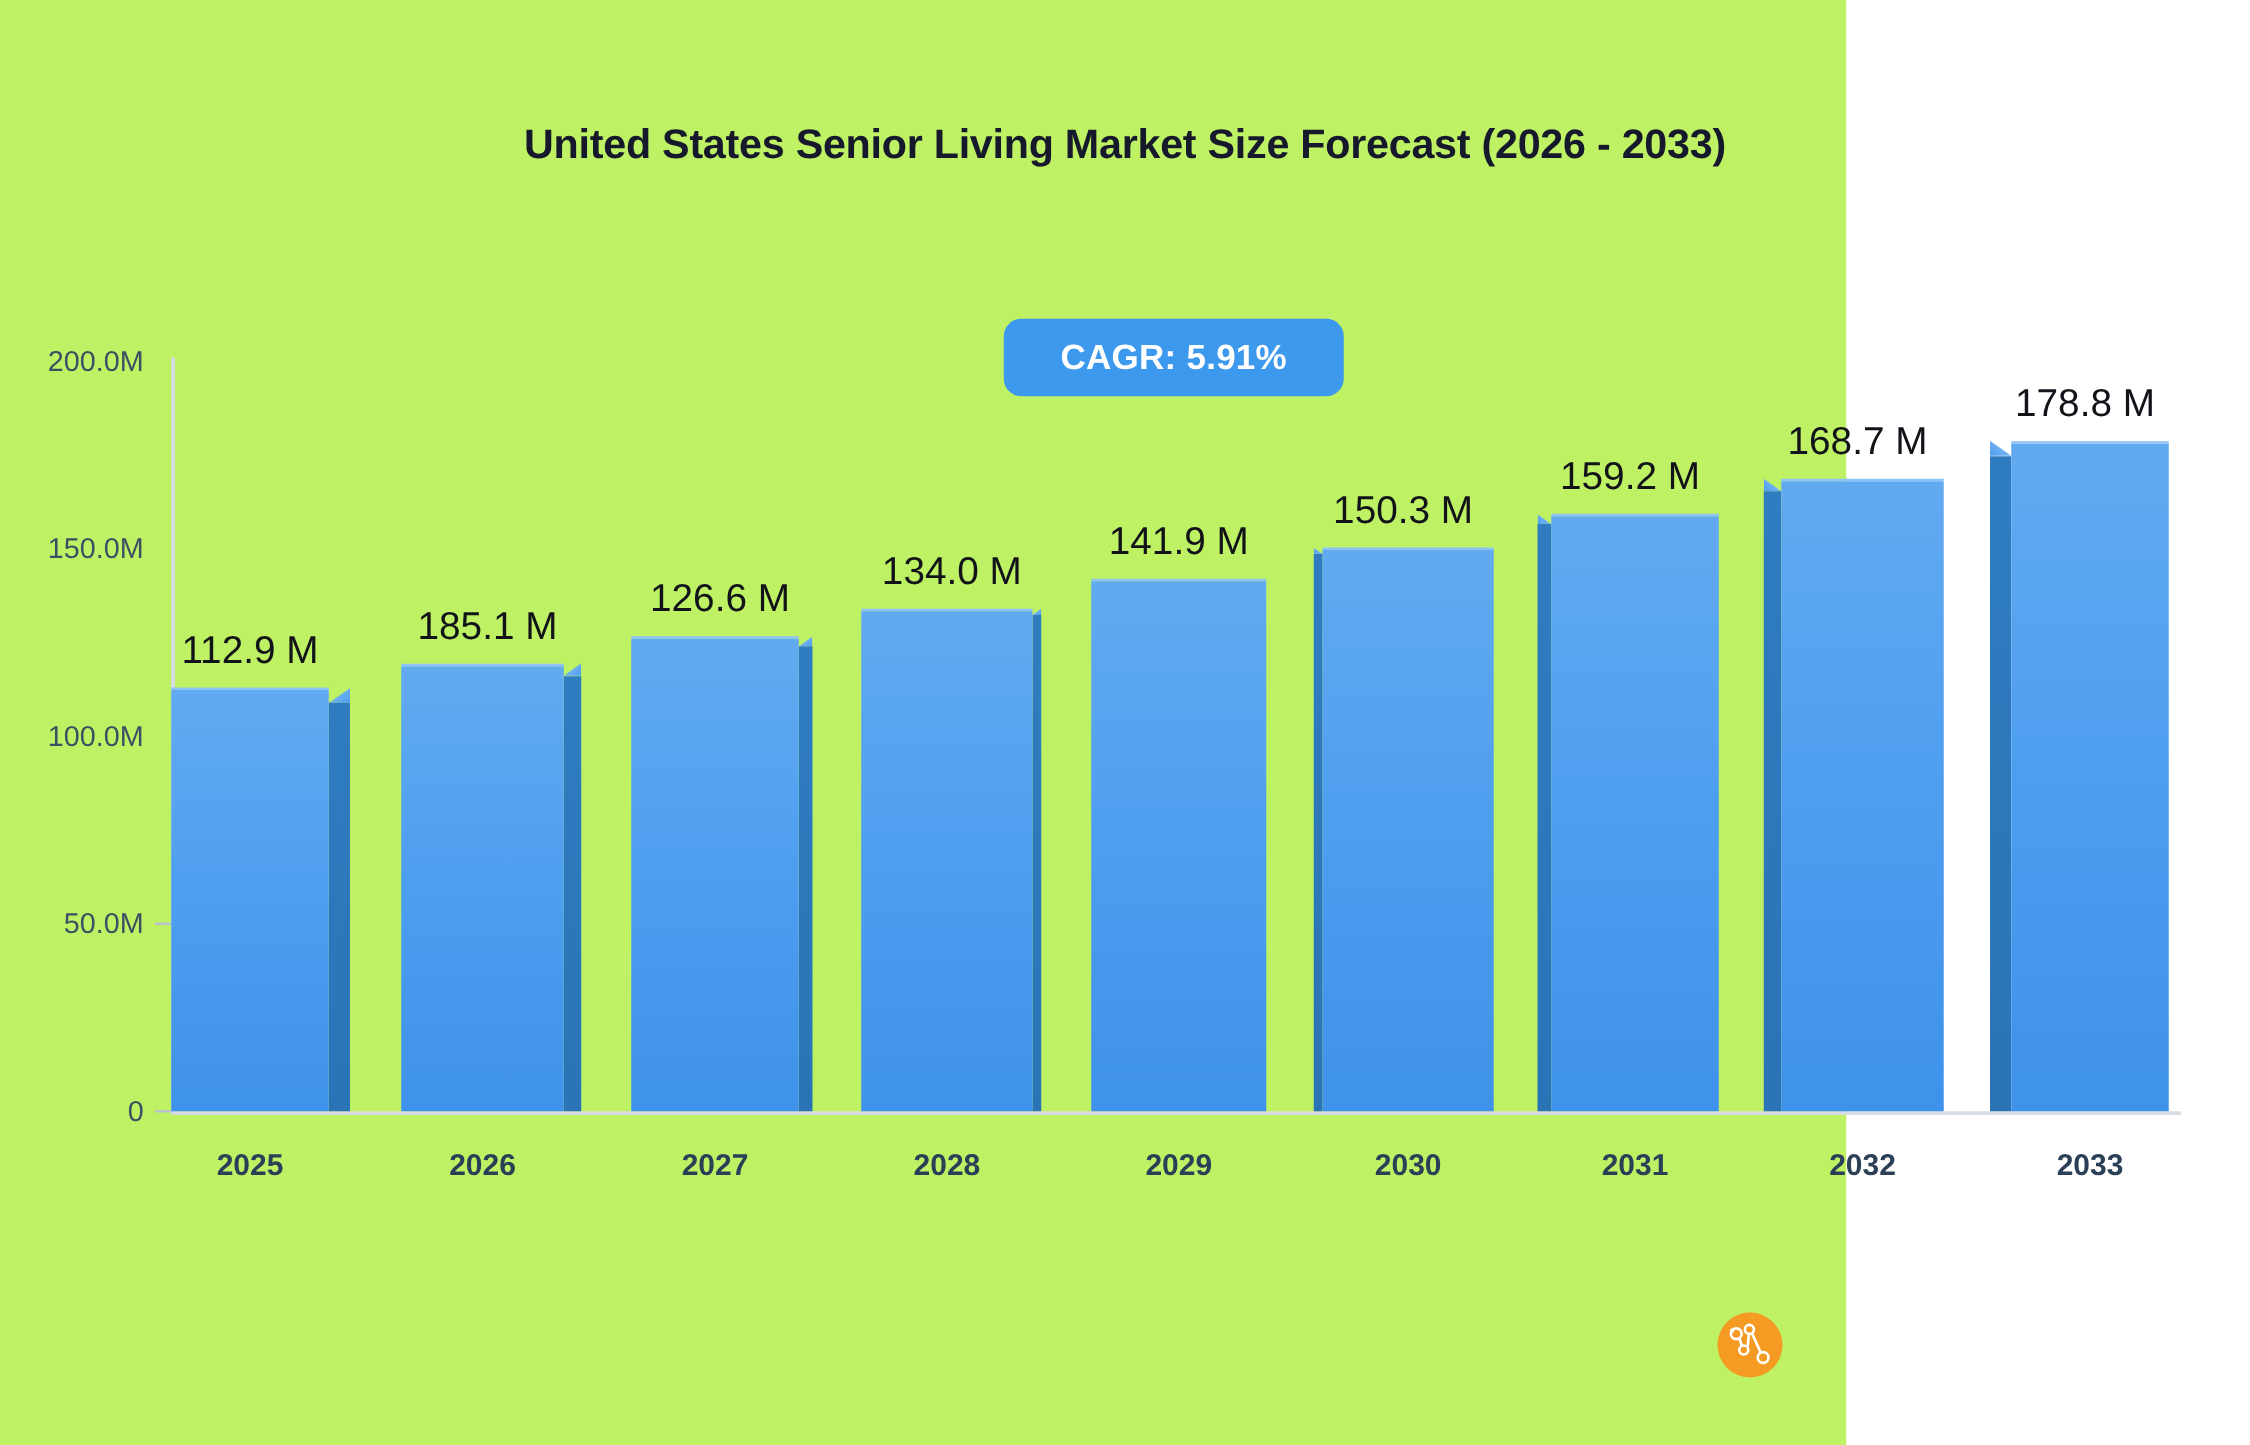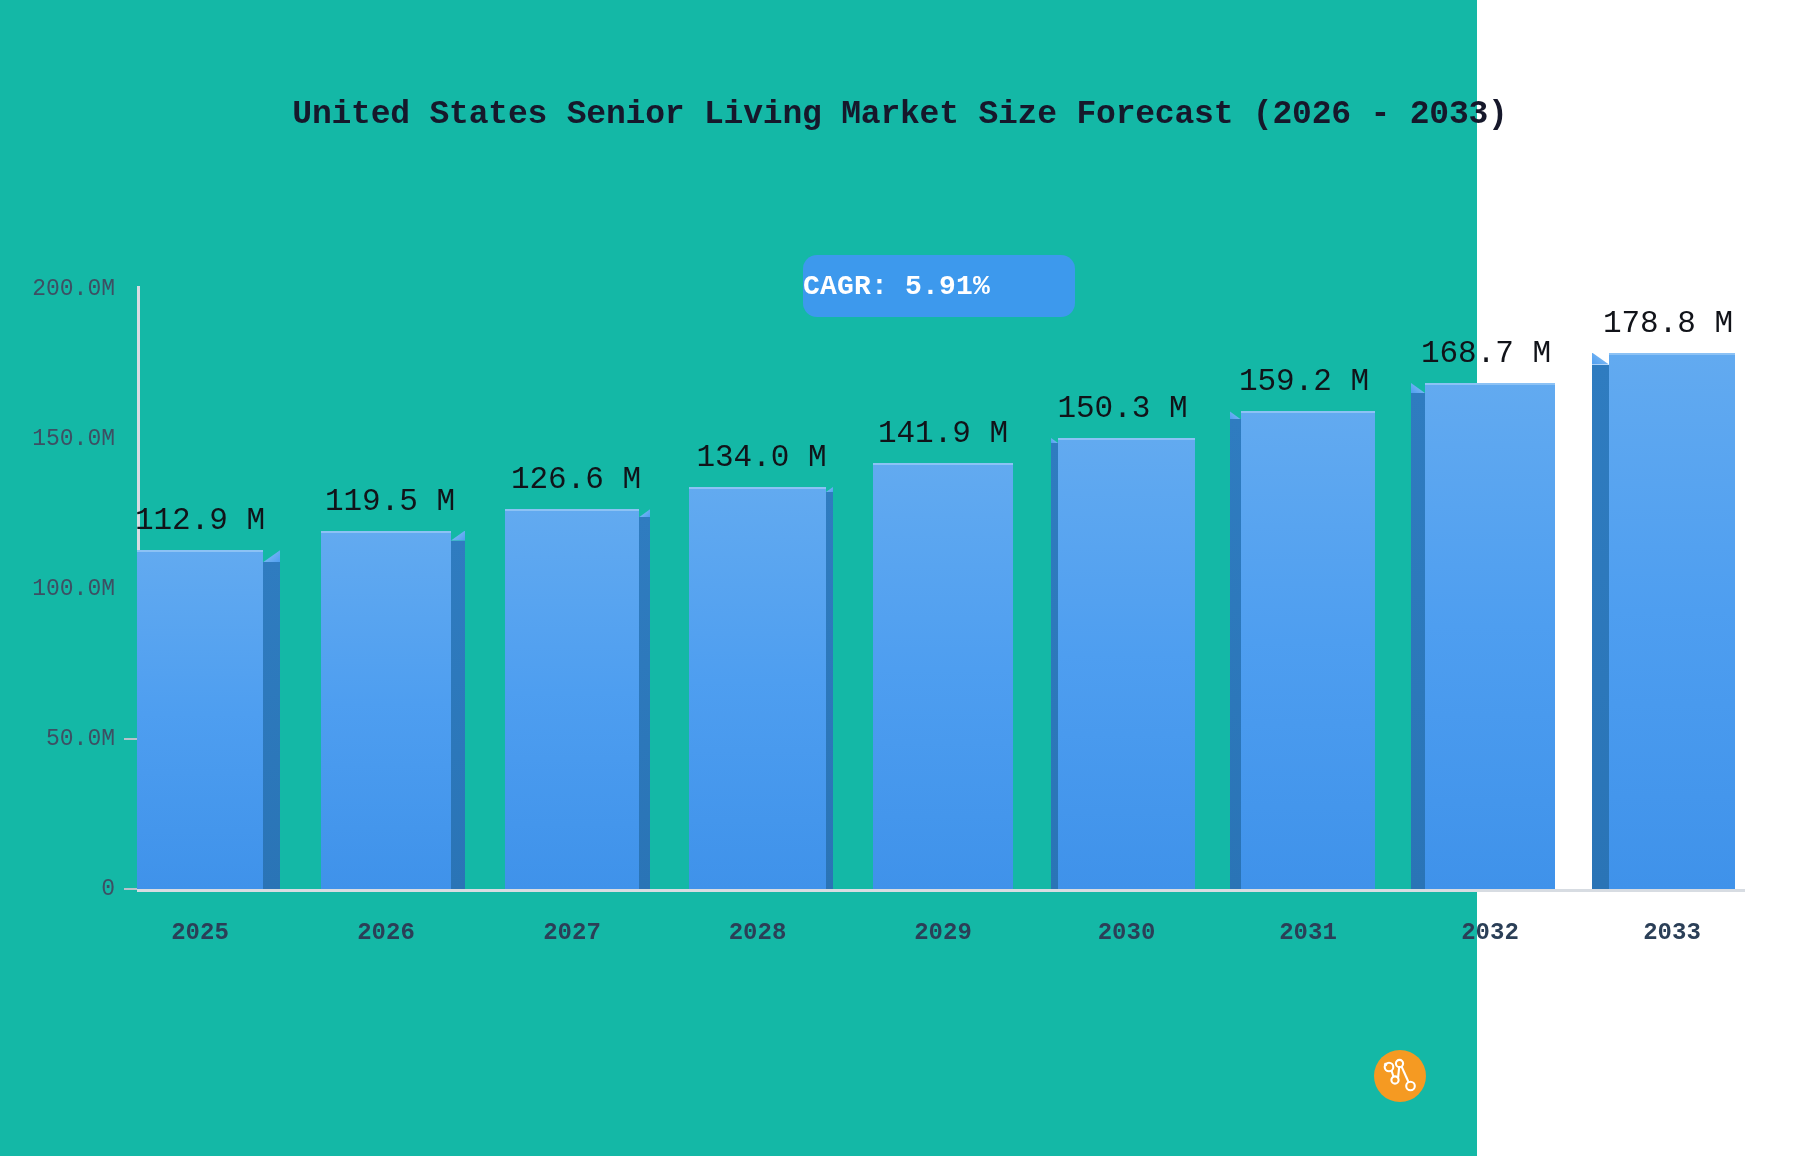--- a/index.html
+++ b/index.html
@@ -5,22 +5,21 @@
   * { box-sizing: border-box; margin: 0; padding: 0; }
   html, body {
     width: 1800px; height: 1156px;
     background: #ffffff;
     font-family: "Liberation Sans", sans-serif;
     overflow: hidden;
   }
   #canvas {
     position: relative;
     width: 1477px; height: 1156px;
-    background: #14b8a6;
-    font-family: Liberation Mono, monospace;
+    background: #bef264;
   }
 
   
   #chart-title {
     position: absolute;
     left: 0; top: 96px; width: 1800px;
     text-align: center;
     font-size: 33px;
     font-weight: bold;
     color: #16182b;
@@ -39,21 +38,21 @@
 
   
   #cagr-badge {
     position: absolute;
     left: 803px; top: 255px;
     width: 272px; height: 62px;
     border-radius: 14px;
     background: #3d99ed;
     display: flex;
     align-items: center;
-    justify-content: flex-start;
+    justify-content: center;
     color: #ffffff;
     font-size: 28px;
     font-weight: bold;
     letter-spacing: 0.2px;
     white-space: nowrap;
   }
 
   
   #plot {
     position: absolute;
@@ -209,21 +208,21 @@
           <div class="bar-side bar-side-right" style="left: 126px; width: 17px; height: 326.7px;"></div>
           <div class="bar-top" style="left: 126px; bottom: 326.7px; width: 17px; height: 12px; background: linear-gradient(135deg, rgb(140, 194, 245) 0%, rgb(78, 158, 240) 100%); clip-path: polygon(0px 100%, 100% 0px, 100% 100%);"></div>
           <div class="bar-front" style="height: 338.7px;"></div>
           <div class="bar-value" style="margin-left: 0;">112.9 M</div>
           <div class="bar-cat">2025</div>
         </div>
         <div class="bar-group" style="left: 184px; width: 130px; height: 358.5px;">
           <div class="bar-side bar-side-right" style="left: 130px; width: 14px; height: 348.5px;"></div>
           <div class="bar-top" style="left: 130px; bottom: 348.5px; width: 14px; height: 10px; background: linear-gradient(135deg, rgb(140, 194, 245) 0%, rgb(78, 158, 240) 100%); clip-path: polygon(0px 100%, 100% 0px, 100% 100%);"></div>
           <div class="bar-front" style="height: 358.5px;"></div>
-          <div class="bar-value" style="margin-left: 4px;">119.5 M</div>
+          <div class="bar-value" style="margin-left: 4px;">185.1 M</div>
           <div class="bar-cat">2026</div>
         </div>
         <div class="bar-group" style="left: 368px; width: 134px; height: 379.8px;">
           <div class="bar-side bar-side-right" style="left: 134px; width: 11px; height: 371.8px;"></div>
           <div class="bar-top" style="left: 134px; bottom: 371.8px; width: 11px; height: 8px; background: linear-gradient(135deg, rgb(140, 194, 245) 0%, rgb(78, 158, 240) 100%); clip-path: polygon(0px 100%, 100% 0px, 100% 100%);"></div>
           <div class="bar-front" style="height: 379.8px;"></div>
           <div class="bar-value" style="margin-left: 4px;">126.6 M</div>
           <div class="bar-cat">2027</div>
         </div>
         <div class="bar-group" style="left: 552px; width: 137px; height: 402px;">

